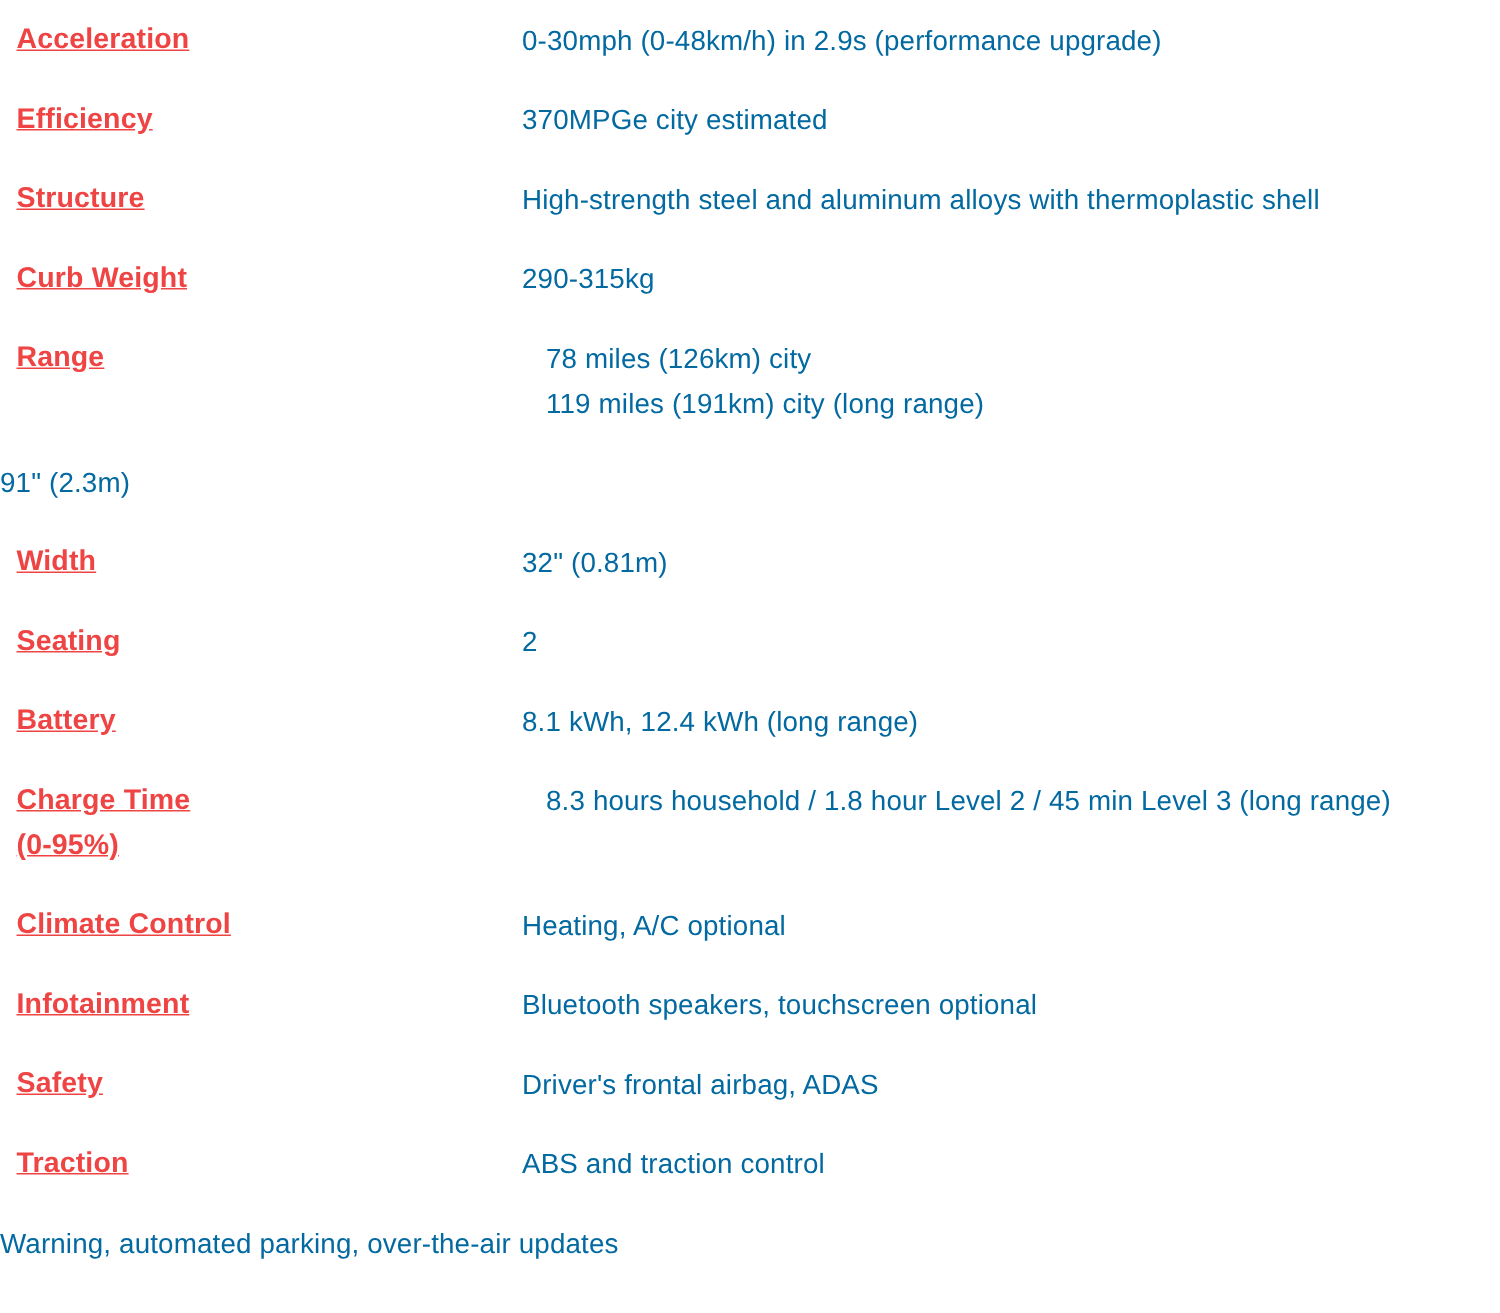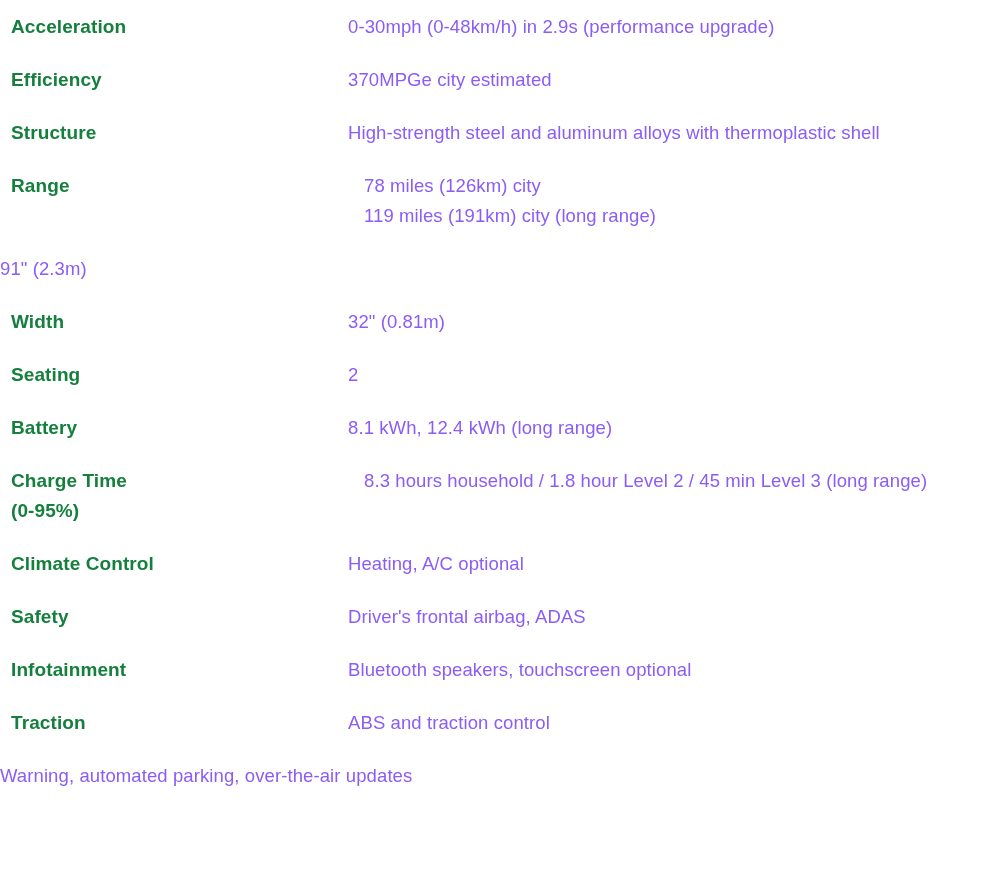--- a/index.html
+++ b/index.html
@@ -25,28 +25,29 @@
     margin-bottom: 0;
   }
   .spec-label {
     width: 348px;
     min-width: 348px;
     padding-left: 11px;
     box-sizing: border-box;
     font-weight: bold;
     font-size: 19px;
     line-height: 30px;
-    color: #15803d;
+    color: #ef4444;
     letter-spacing: 0.1px;
+    text-decoration: underline;
   }
   .spec-value {
     flex: 1;
     font-size: 18.5px;
     line-height: 30px;
-    color: #8b5cf6;
+    color: #0369a1;
     letter-spacing: 0.1px;
     white-space: nowrap;
   }
   .spec-value .line {
     display: block;
   }
   .spec-label .line {
     display: block;
   }
   
@@ -77,20 +78,28 @@
       <div class="spec-value">
         <span class="line">370MPGe city estimated</span>
       </div>
     </div>
     <div class="spec-row">
       <div class="spec-label">
         <span class="line">Structure</span>
       </div>
       <div class="spec-value">
         <span class="line">High-strength steel and aluminum alloys with thermoplastic shell</span>
+      </div>
+    </div>
+    <div class="spec-row">
+      <div class="spec-label">
+        <span class="line">Curb Weight</span>
+      </div>
+      <div class="spec-value">
+        <span class="line">290-315kg</span>
       </div>
     </div>
     <div class="spec-row two-line">
       <div class="spec-label">
         <span class="line">Range</span>
       </div>
       <div class="spec-value">
         <span class="line">78 miles (126km) city</span>
         <span class="line">119 miles (191km) city (long range)</span>
       </div>
@@ -136,32 +145,32 @@
     <div class="spec-row">
       <div class="spec-label">
         <span class="line">Climate Control</span>
       </div>
       <div class="spec-value">
         <span class="line">Heating,  A/C optional</span>
       </div>
     </div>
     <div class="spec-row">
       <div class="spec-label">
+        <span class="line">Infotainment</span>
+      </div>
+      <div class="spec-value">
+        <span class="line">Bluetooth speakers, touchscreen optional</span>
+      </div>
+    </div>
+    <div class="spec-row">
+      <div class="spec-label">
         <span class="line">Safety</span>
       </div>
       <div class="spec-value">
         <span class="line">Driver's frontal airbag, ADAS</span>
-      </div>
-    </div>
-    <div class="spec-row">
-      <div class="spec-label">
-        <span class="line">Infotainment</span>
-      </div>
-      <div class="spec-value">
-        <span class="line">Bluetooth speakers, touchscreen optional</span>
       </div>
     </div>
     <div class="spec-row">
       <div class="spec-label">
         <span class="line">Traction</span>
       </div>
       <div class="spec-value">
         <span class="line">ABS and traction control</span>
       </div>
     </div>

